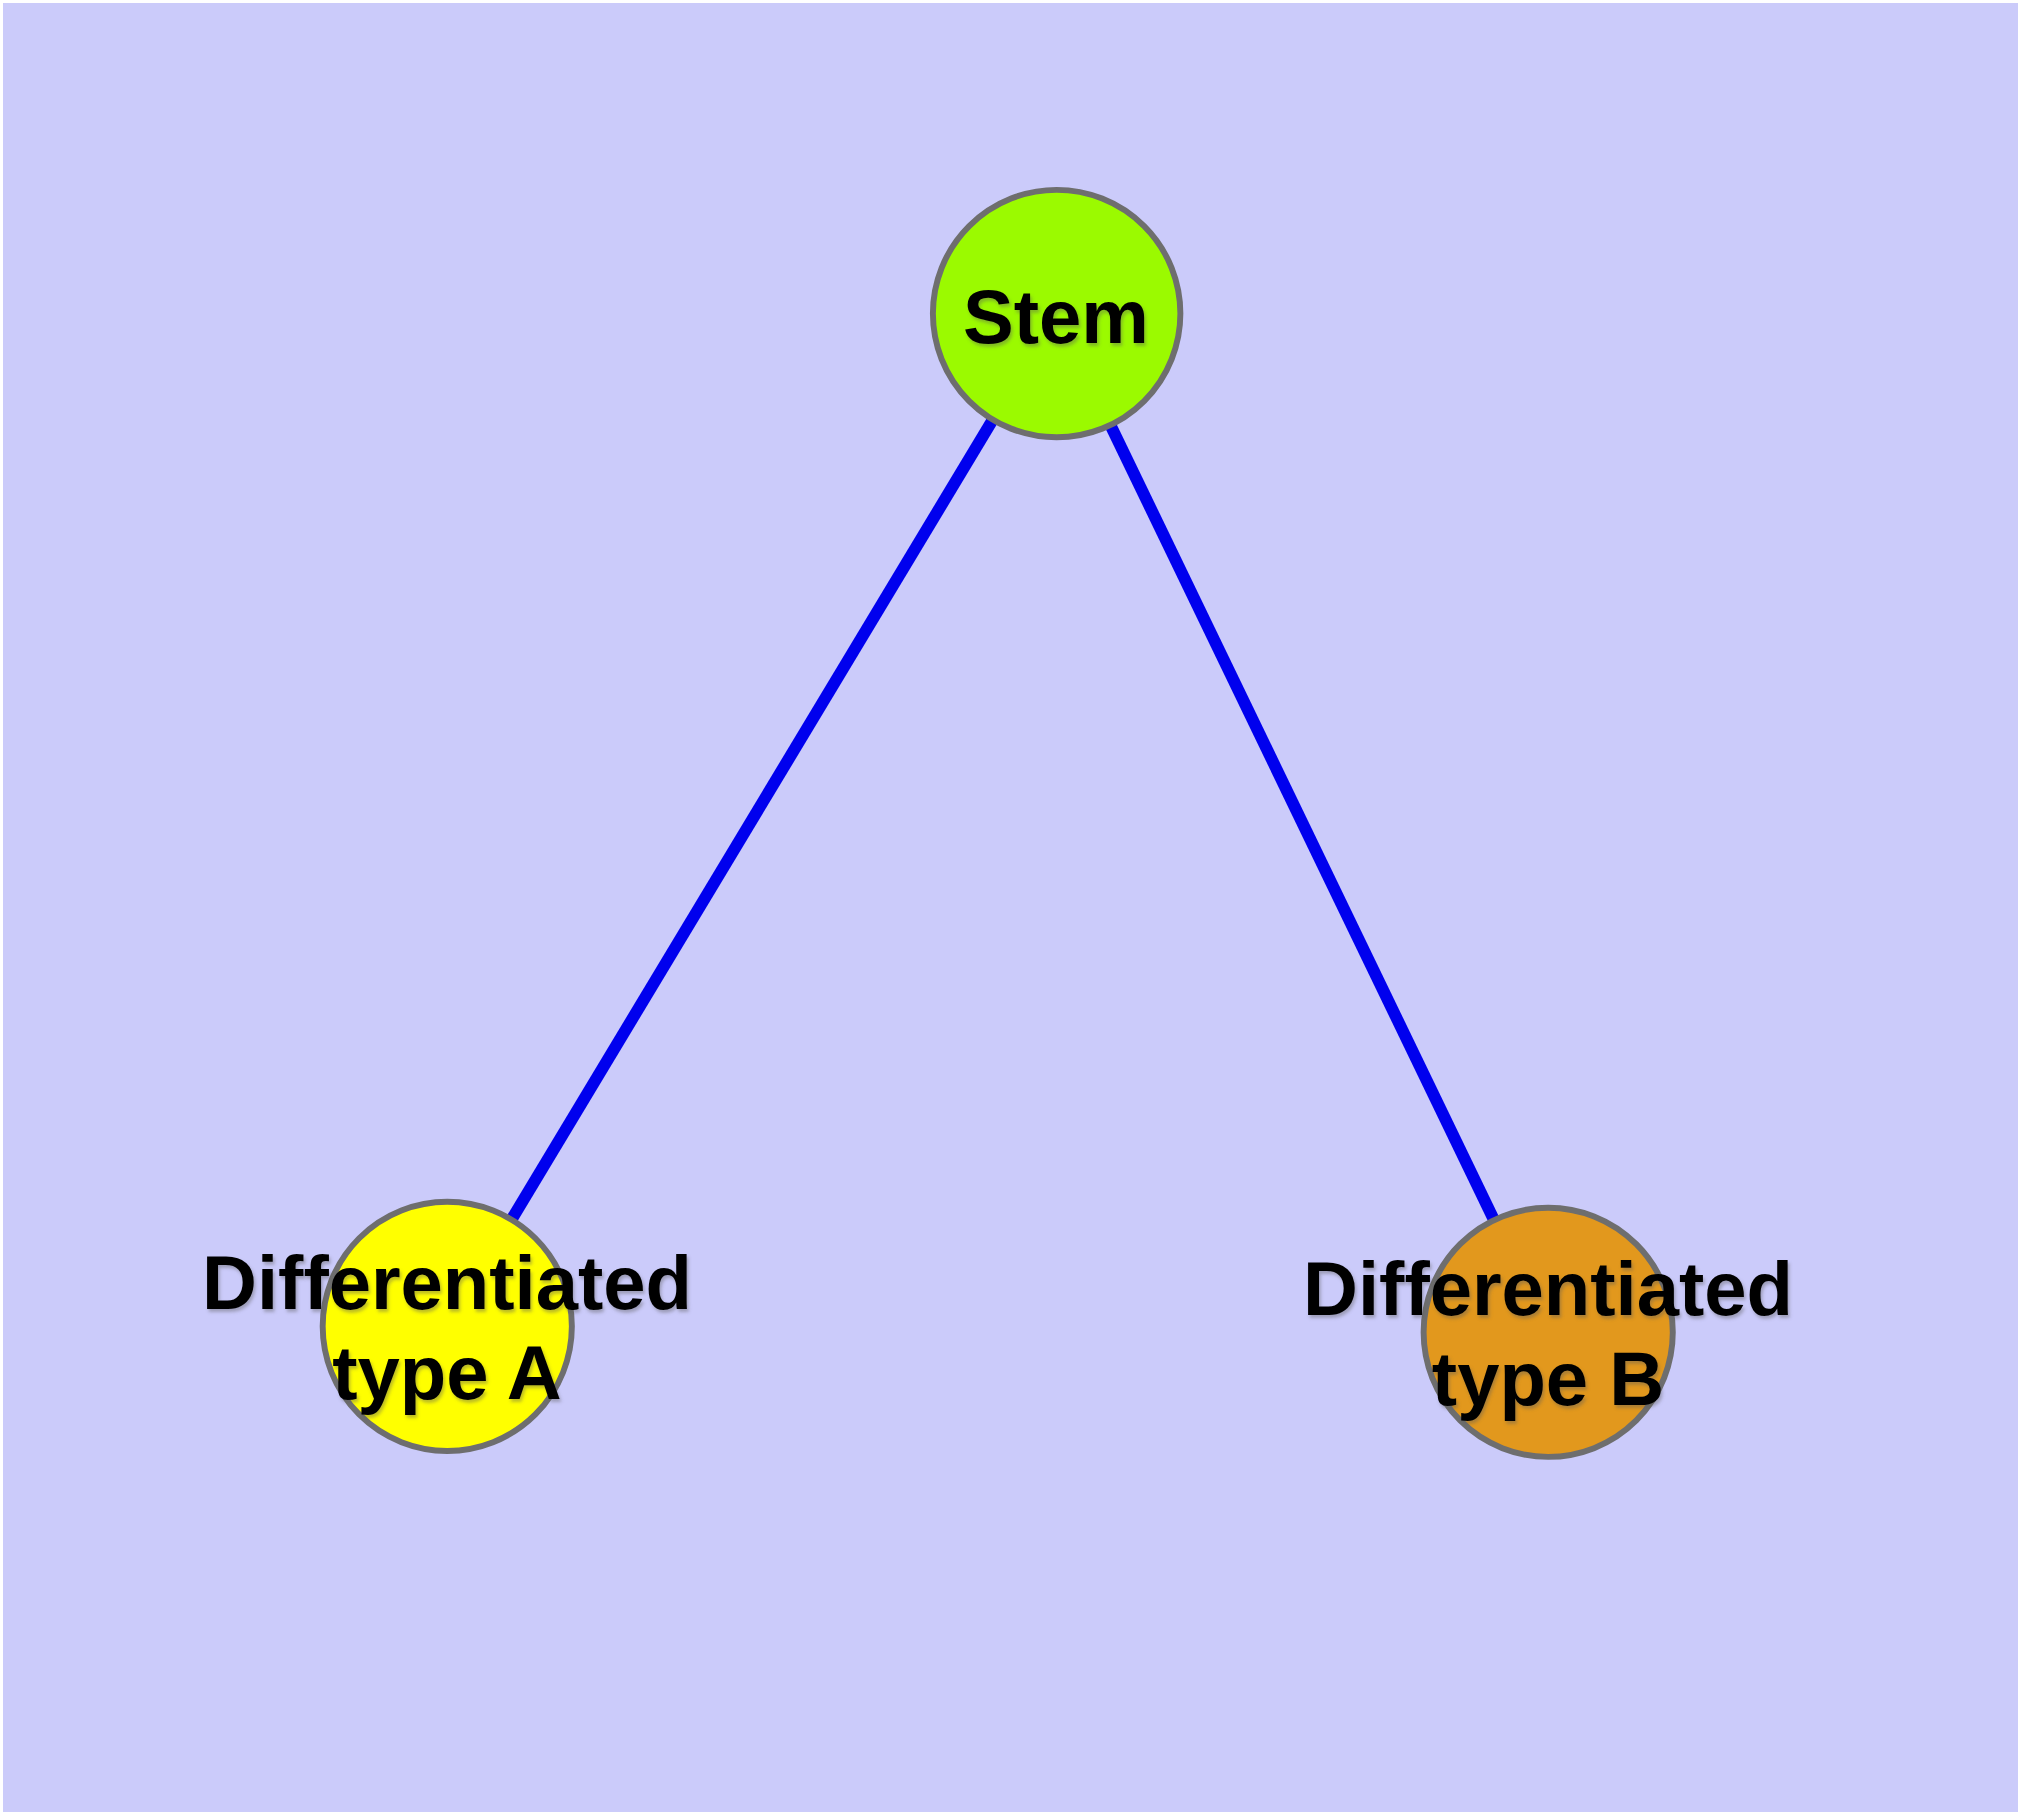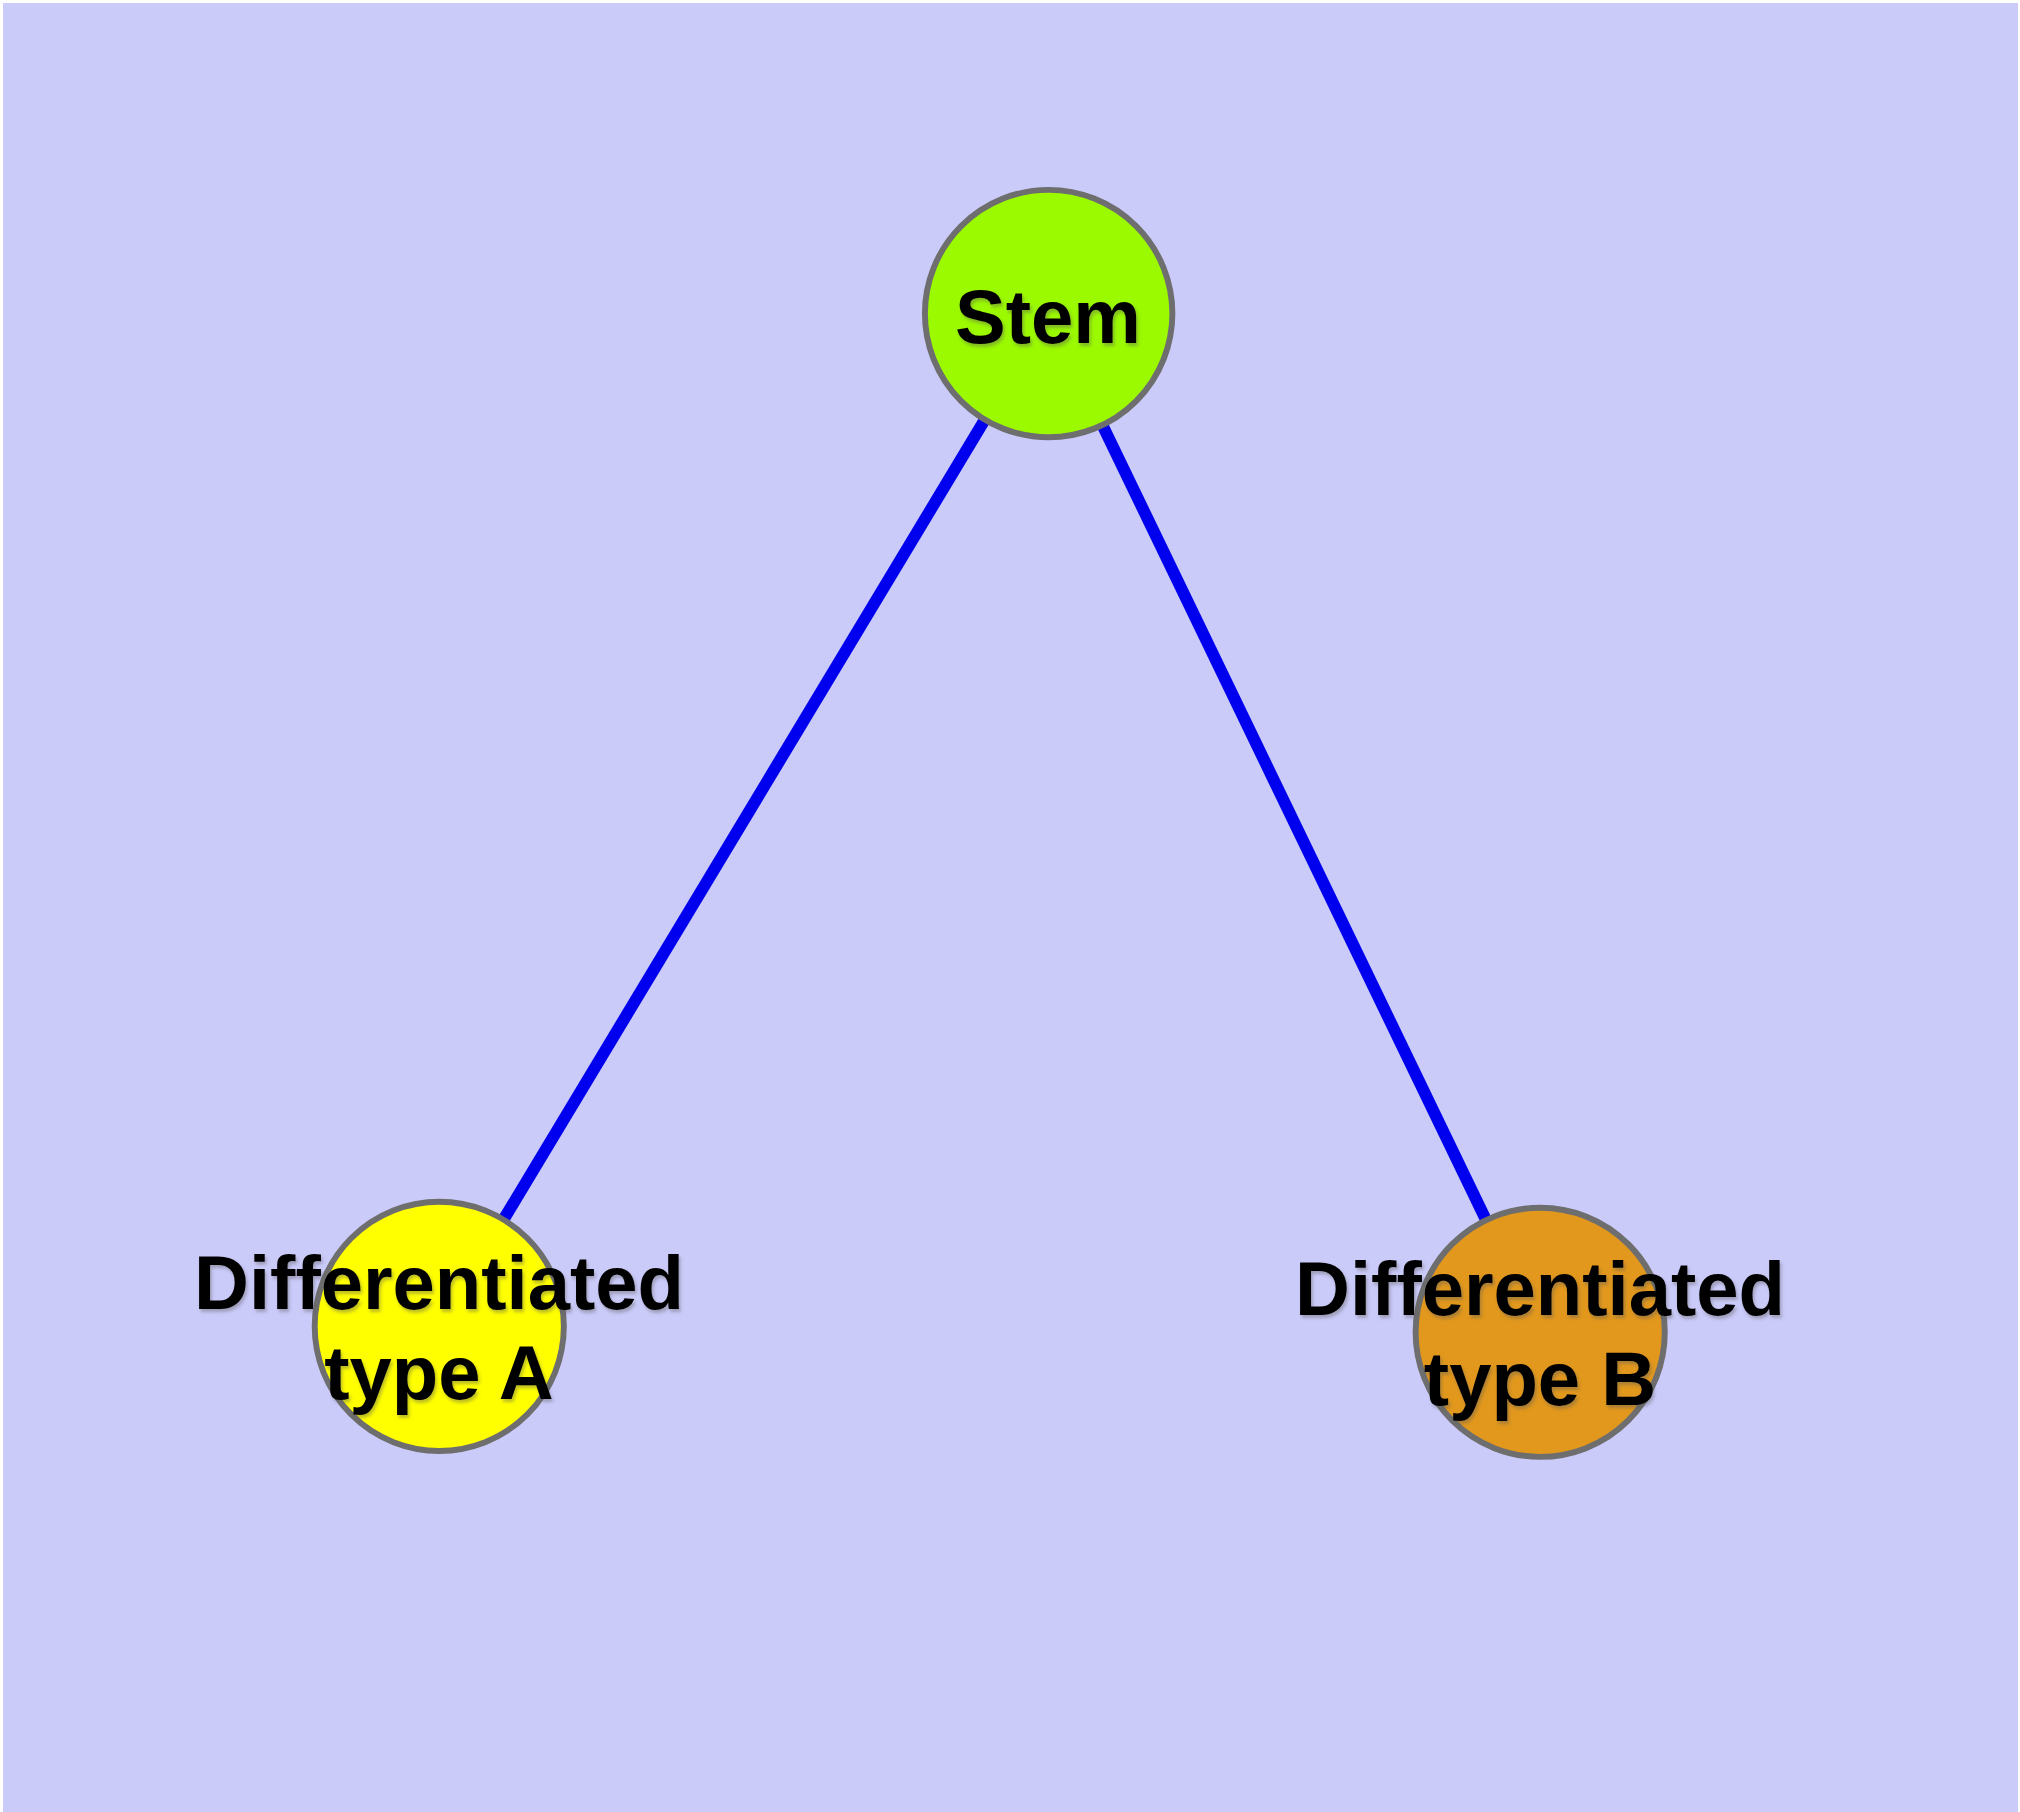--- a/index.html
+++ b/index.html
@@ -14,21 +14,21 @@
   }
   .plot-bg {
     position: absolute;
     left: 2.5px;
     top: 3.4px;
     right: 3.4px;
     bottom: 0;
   }
   .stage {
     position: absolute;
-    left: 0;
+    left: 8px;
     top: 0;
     width: 1667px;
     height: 1812px;
   }
   svg.graph-svg {
     position: absolute;
     left: 0;
     top: 0;
   }
   .edge {

